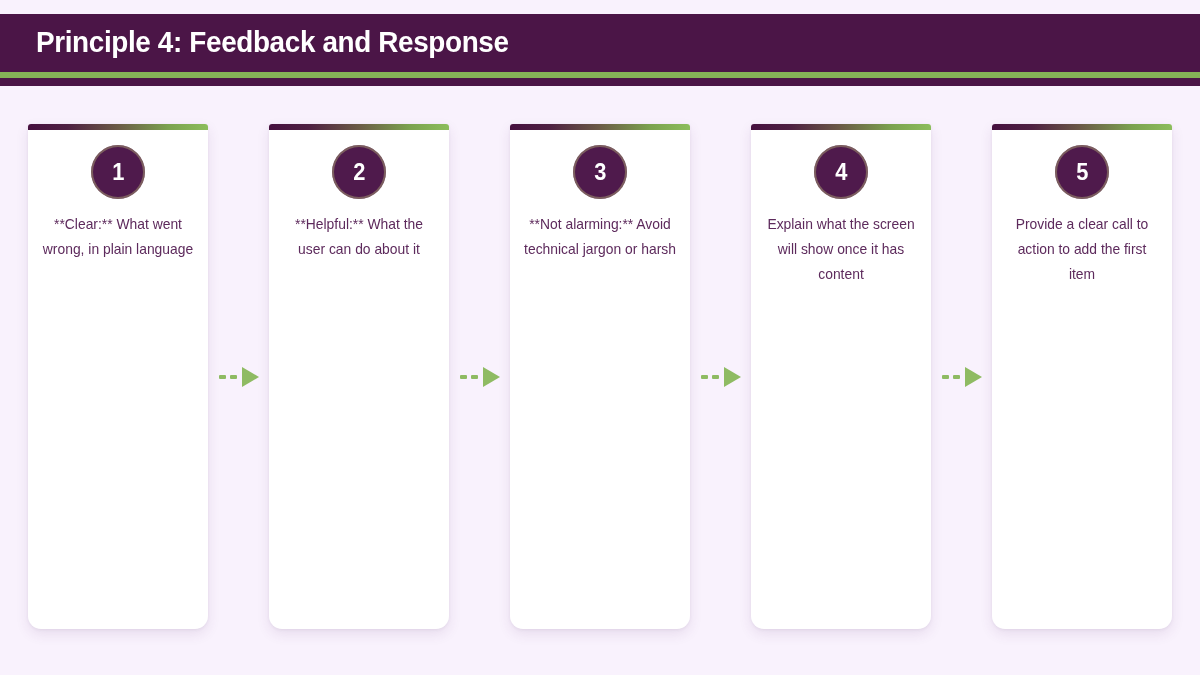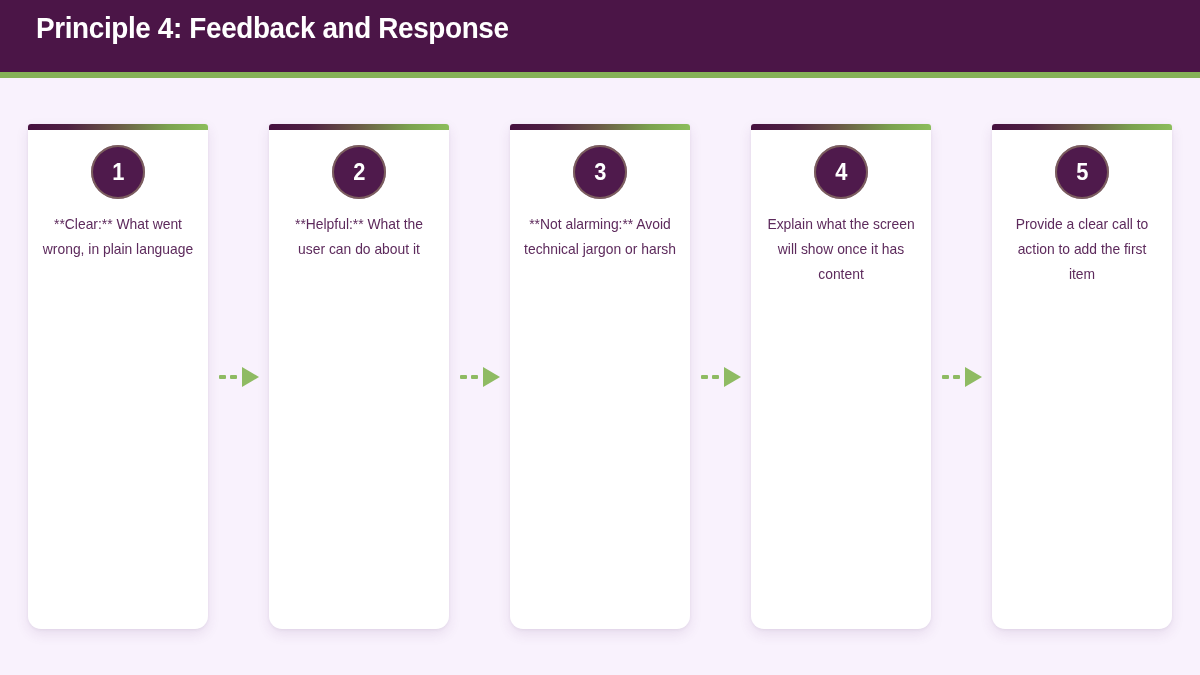--- a/index.html
+++ b/index.html
@@ -13,21 +13,21 @@
   body {
     background: #f9f2fd;
     font-family: "Liberation Sans", sans-serif;
     position: relative;
   }
 
   
   .header {
     position: absolute;
     left: 0;
-    top: 0;
+    top: 14px;
     width: 1200px;
     height: 72px;
     background: #4b1547;
   }
 
   .header-title {
     position: absolute;
     left: 36px;
     top: 11px;
     font-size: 30px;

